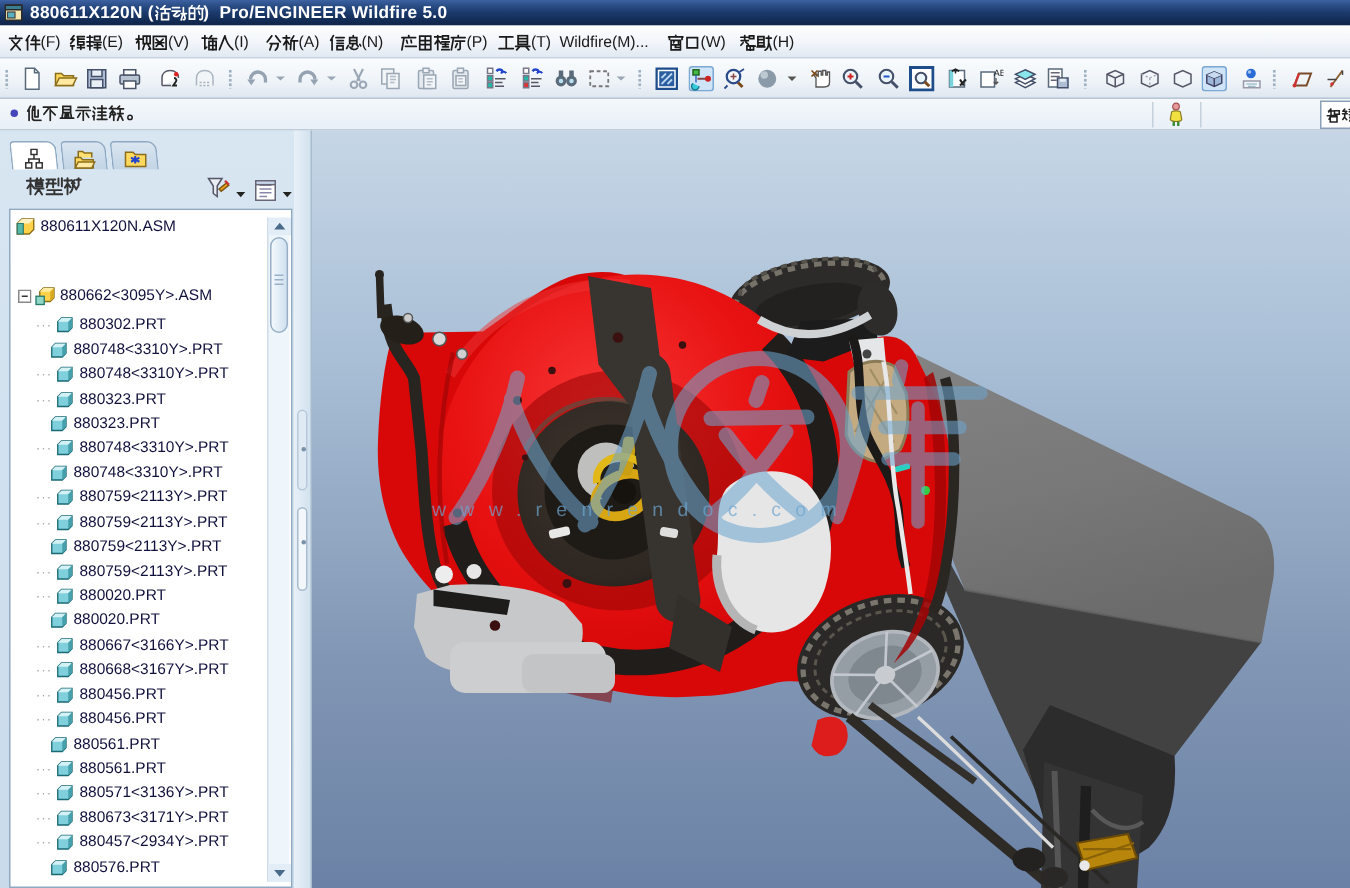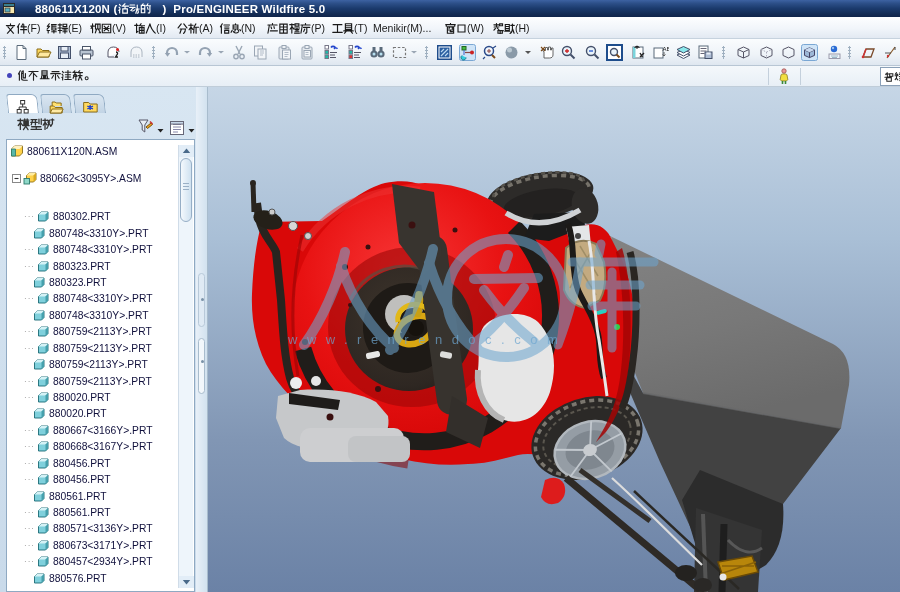--- a/index.html
+++ b/index.html
@@ -1,18 +1,18 @@
 <!DOCTYPE html>
 <html><head><meta charset="utf-8"><style>
 *{margin:0;padding:0;box-sizing:border-box}
 html,body{width:900px;height:592px;overflow:hidden;font-family:"Liberation Sans",sans-serif;background:#cfdeec}
 .abs{position:absolute}
 .cg{display:inline-block;vertical-align:middle}
 #titlebar{position:absolute;left:0;top:0;width:900px;height:17px;background:linear-gradient(180deg,#3d62a2 0%,#2c4f88 20%,#1b3a6c 50%,#122a52 85%,#0f244a 100%);display:flex;align-items:center}
-#titlebar .ttxt{color:#fff;font-size:11.5px;font-weight:bold;letter-spacing:0.2px;margin-left:19px;display:flex;align-items:center}
+#titlebar .ttxt{color:#fff;font-size:11.5px;font-weight:bold;letter-spacing:0.2px;margin-left:4px;display:flex;align-items:center}
 #menubar{position:absolute;left:0;top:17px;width:900px;height:22px;background:linear-gradient(180deg,#fdfeff 0%,#f1f5fa 55%,#e2e9f2 100%);border-bottom:1px solid #c6d2de}
 .mi{position:absolute;top:4px;height:14px;display:flex;align-items:center;font-size:10.5px;color:#1a1a1a}
 #toolbar{position:absolute;left:0;top:39px;width:900px;height:27px;background:linear-gradient(180deg,#fafcfe 0%,#eef3f8 60%,#dfe7f0 100%);border-bottom:1px solid #b8c6d4}
 .tic{position:absolute;top:5px;width:17px;height:17px}
 .grip{position:absolute;top:7px;width:3px;height:13px;background-image:radial-gradient(circle,#9fb0c0 1px,transparent 1.2px);background-size:3px 3px}
 #msgbar{position:absolute;left:0;top:66px;width:900px;height:21px;background:linear-gradient(180deg,#f4f8fb,#e8eff6);border-bottom:1px solid #c0cdd9}
 #mainbg{position:absolute;left:0;top:87px;width:900px;height:505px;background:#cfdeec}
 #leftpanel{position:absolute;left:0;top:87px;width:196px;height:505px;background:linear-gradient(180deg,#d8e6f2,#c9daea)}
 .tab{position:absolute;top:7px;height:19px;border:1px solid #8fa9c2;border-bottom:none;border-radius:3px 6px 0 0;transform:skewX(6deg)}
 .tabact{background:#fff}
@@ -34,21 +34,21 @@
     <span class="ttxt" style="margin-left:0">(</span>
     <svg class="cg" style="width:11px;height:11px;" viewBox="0 0 12 12">
       <path d="M1.6 1.6L2.6 2.8M1.2 4.6L2.2 5.8M1.0 8.0L2.2 7.2M1.8 8.0V10.8M7.6 0.8L5.2 3.2M4.4 3.4H11.6M7.7 3.4V6.2M5.2 6.4h5.0v4.6h-5.0Z" fill="none" stroke="#fff" stroke-width="1.25" stroke-linecap="round"></path>
     </svg>
     <svg class="cg" style="width:11px;height:11px;" viewBox="0 0 12 12">
       <path d="M1.0 2.2H6.2M0.8 4.8H6.6M5.4 4.8L2.0 8.0M2.0 8.0 C3.6 9.2 5.2 8.8 6.0 7.6M9.0 2.2V5.6M7.4 6.6H11.2M8.8 6.6L7.4 11.2M9.4 6.6 L10.2 9.8 C10.4 10.8 9.8 11.2 9.0 11.0" fill="none" stroke="#fff" stroke-width="1.25" stroke-linecap="round"></path>
     </svg>
     <svg class="cg" style="width:11px;height:11px;" viewBox="0 0 12 12">
       <path d="M3.4 0.8L2.2 2.6M1.4 2.6h3.8v8.0h-3.8ZM1.4 6.4H5.2M8.6 0.8L7.4 3.0M6.6 3.0H11.4M10.8 3.0 L10.8 9.6 C10.8 10.8 10.0 11.2 9.0 10.8M8.2 5.0L8.8 7.0" fill="none" stroke="#fff" stroke-width="1.25" stroke-linecap="round"></path>
     </svg>
-    <span class="ttxt" style="margin-left:12px">)&nbsp;&nbsp;Pro/ENGINEER Wildfire 5.0</span>
+    <span class="ttxt" style="margin-left:0">)&nbsp;&nbsp;Pro/ENGINEER Wildfire 5.0</span>
   </div>
 <div id="menubar">
     <div class="mi" style="left:5px">
       <svg class="cg" style="width:11px;height:11px;" viewBox="0 0 12 12">
         <path d="M6 0.8V2.0M1.5 2.8H10.5M3.2 4.2L9.3 11.2M8.8 4.2L2.6 11.2" fill="none" stroke="#1a1a1a" stroke-width="1.25" stroke-linecap="round"></path>
       </svg>
       <svg class="cg" style="width:11px;height:11px;" viewBox="0 0 12 12">
         <path d="M3.8 0.8L1.6 4.4M2.6 3.6V11.2M7.6 0.8L6.2 3.2M5.4 4.2H11.4M5.0 7.2H11.8M8.5 1.8V11.2" fill="none" stroke="#1a1a1a" stroke-width="1.25" stroke-linecap="round"></path>
       </svg>
       <span>(F)</span>
@@ -116,21 +116,21 @@
     <div class="mi" style="left:332px">
       <svg class="cg" style="width:11px;height:11px;" viewBox="0 0 12 12">
         <path d="M1.2 1.8H10.8M6.0 1.8V10.2M0.8 10.2H11.2" fill="none" stroke="#1a1a1a" stroke-width="1.25" stroke-linecap="round"></path>
       </svg>
       <svg class="cg" style="width:11px;height:11px;" viewBox="0 0 12 12">
         <path d="M2.6 0.8h6.8v6.4h-6.8ZM2.6 3.0H9.4M2.6 5.2H9.4M0.8 8.6H11.2M3.4 9.2L1.6 11.2M8.6 9.2L10.4 11.2" fill="none" stroke="#1a1a1a" stroke-width="1.25" stroke-linecap="round"></path>
       </svg>
       <span>(T)</span>
     </div>
     <div class="mi" style="left:373px">
-      <span>Menikir(M)...</span>
+      <span>Wildfire(M)...</span>
     </div>
     <div class="mi" style="left:445px">
       <svg class="cg" style="width:11px;height:11px;" viewBox="0 0 12 12">
         <path d="M6.0 0.4V1.6M0.8 1.8H11.2M1.4 1.8V3.6M10.6 1.8V3.6M2.6 4.2h6.8v7.0h-6.8ZM5.2 4.2L4.4 6.0M8.0 4.4V6.4M2.6 7.6H9.4M6.2 7.6L5.6 9.2M5.8 9.4H8.2" fill="none" stroke="#1a1a1a" stroke-width="1.25" stroke-linecap="round"></path>
       </svg>
       <svg class="cg" style="width:11px;height:11px;" viewBox="0 0 12 12">
         <path d="M2.2 2.2h7.6v7.6h-7.6Z" fill="none" stroke="#1a1a1a" stroke-width="1.25" stroke-linecap="round"></path>
       </svg>
       <span>(W)</span>
     </div>
@@ -440,21 +440,21 @@
       <div class="abs" style="left:187px;top:8px"><svg class="cg" style="width:9px;height:9px" viewBox="0 0 9 9">
           <path d="M1.5 3l3 3.5L7.5 3z" fill="#222"></path>
         </svg></div>
     </div>
     <div id="treebox">
       <div class="trow" style="top:3.0px"><span style="width:3px;flex:none"></span><svg class="cg" style="width:14px;height:13px;flex:none" viewBox="0 0 14 13">
           <path d="M1.5 4L4.5 1h8v7L9.5 11h-8Z" fill="#ffd24a" stroke="#8a6d1a" stroke-width="0.9"></path>
           <path d="M1.5 4L4.5 1h8L9.5 4Z" fill="#fff2c0"></path>
           <path d="M1.5 4h4v7h-4Z" fill="#58b8a8" stroke="#2a7a6a" stroke-width="0.8"></path>
         </svg><span style="width:3px;flex:none"></span>880611X120N.ASM</div>
-      <div class="trow" style="top:30px"><span style="width:5px;flex:none"></span><svg class="cg" style="width:9px;height:9px;flex:none" viewBox="0 0 9 9">
+      <div class="trow" style="top:49px"><span style="width:5px;flex:none"></span><svg class="cg" style="width:9px;height:9px;flex:none" viewBox="0 0 9 9">
           <rect x="0.5" y="0.5" width="8" height="8" fill="#fff" stroke="#888"></rect>
           <path d="M2.5 4.5h4" stroke="#333" stroke-width="1.1"></path>
         </svg><span style="width:2px;flex:none"></span><svg class="cg" style="width:14px;height:13px;flex:none" viewBox="0 0 14 13">
           <path d="M3.5 3.5L6 1h7v6.5L10.5 10h-7Z" fill="#ffd24a" stroke="#8a6d1a" stroke-width="0.9"></path>
           <path d="M3.5 3.5L6 1h7L10.5 3.5Z" fill="#ffeca0"></path>
           <path d="M10.5 3.5L13 1v6.5L10.5 10Z" fill="#d8a820"></path>
           <rect x="1" y="6.5" width="5.5" height="5.5" fill="#8fd8c8" stroke="#2a7a6a" stroke-width="0.9"></rect>
         </svg><span style="width:3px;flex:none"></span>880662&lt;3095Y&gt;.ASM</div>
       <div class="trow" style="top:68.72px"><span style="width:17px;flex:none"></span><span style="color:#999;font-size:8px;letter-spacing:1px;flex:none">···</span><span style="width:2px;flex:none"></span><svg class="cg" style="width:13px;height:13px;flex:none" viewBox="0 0 13 13">
           <path d="M1.5 4.5L4 2h7v6.5L8.5 11h-7Z" fill="#7fd0dc" stroke="#1a6a74" stroke-width="0.9"></path>

